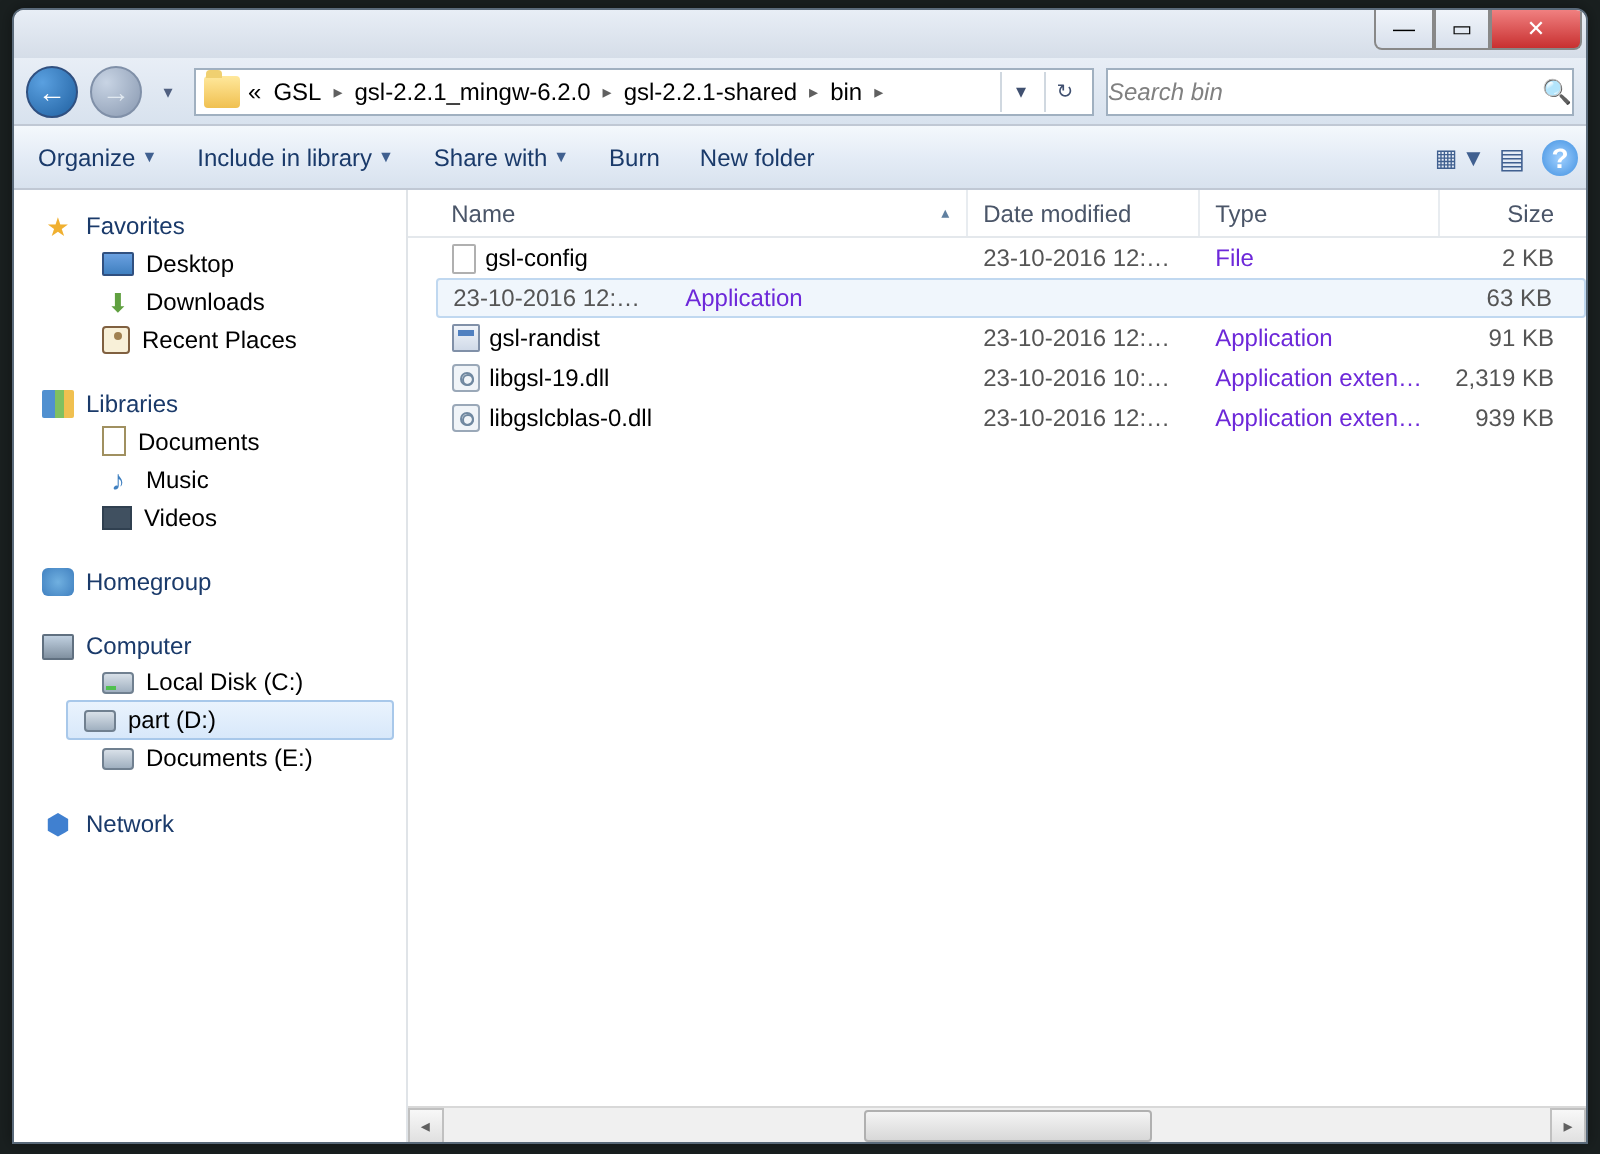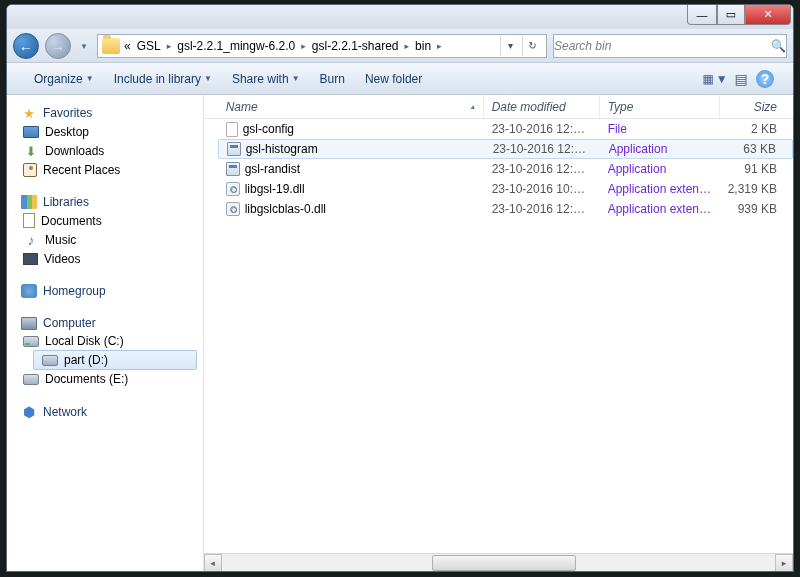--- a/index.html
+++ b/index.html
@@ -16,50 +16,50 @@
 .navbtn.fwd { background: radial-gradient(circle at 30% 30%, #c8d4e4, #8898b0); border-color: #8090a8; color: #e0e8f0; }
 .navdrop { width: 14px; height: 18px; display: flex; align-items: center; justify-content: center; color: #506080; font-size: 9px; }
 .addrbar { flex: 1; height: 24px; background: #fff; border: 1px solid #a0b0c0; display: flex; align-items: center; padding: 0 4px; gap: 2px; }
 .foldericon { width: 18px; height: 16px; background: linear-gradient(#ffe89c, #f0c050); border-radius: 2px; position: relative; }
 .foldericon::before { content: ''; position: absolute; top: -3px; left: 1px; width: 8px; height: 4px; background: #f0d070; border-radius: 2px 2px 0 0; }
 .crumb { color: #000; padding: 0 2px; }
 .crumbsep { color: #606060; font-size: 9px; padding: 0 2px; }
 .addrbtn { width: 20px; height: 20px; display: flex; align-items: center; justify-content: center; color: #405070; font-size: 10px; border-left: 1px solid #d0d8e0; }
 .searchbox { width: 234px; height: 24px; background: #fff; border: 1px solid #a0b0c0; display: flex; align-items: center; padding: 0 0; color: #808080; font-style: italic; }
 .searchbox .mag { margin-left: auto; font-style: normal; color: #4060a0; }
-.toolbar { height: 32px; background: linear-gradient(#f4f8fc, #e4ecf6, #d8e2ee); border-bottom: 1px solid #c0c8d4; display: flex; align-items: center; padding: 0 19px; gap: 4px; }
+.toolbar { height: 32px; background: linear-gradient(#f4f8fc, #e4ecf6, #d8e2ee); border-bottom: 1px solid #c0c8d4; display: flex; align-items: center; padding: 0 4px; gap: 4px; }
 .tbtn { padding: 4px 8px; color: #1a3a6a; display: flex; align-items: center; gap: 3px; border-radius: 3px; }
 .tbtn .caret { font-size: 8px; color: #406090; }
 .tspacer { flex: 1; }
 .ticon { width: 22px; height: 22px; display: flex; align-items: center; justify-content: center; color: #406090; border-radius: 3px; font-size: 14px; }
 .content { flex: 1; display: flex; overflow: hidden; }
 .sidebar { width: 208px; background: #fff; border-right: 1px solid #e0e4e8; padding: 8px 0; overflow-y: auto; }
 .sgroup { margin-bottom: 14px; }
 .shead { display: flex; align-items: center; gap: 6px; padding: 2px 14px; color: #1a3a6a; font-weight: normal; }
-.sitem { display: flex; align-items: center; gap: 6px; padding: 2px 14px 2px 16px; color: #000; }
+.sitem { display: flex; align-items: center; gap: 6px; padding: 2px 14px 2px 44px; color: #000; }
 .sitem.sel { background: linear-gradient(#eaf3fd, #d8e8fa); border: 1px solid #a8c8ea; border-radius: 2px; margin: 0 6px 0 26px; padding: 2px 8px; }
 .ic { width: 16px; height: 16px; display: inline-flex; align-items: center; justify-content: center; font-size: 13px; }
 .ic.star { color: #f0b030; }
 .ic.desktop { width:16px; height:12px; background: linear-gradient(#6aa0e0,#4080c0); border:1px solid #305080; border-radius:1px; }
 .ic.dl { color: #60a040; }
 .ic.recent { width:14px; height:14px; border:1px solid #806040; border-radius:2px; background:#f8f0d8; position:relative; }
 .ic.recent::after { content:''; position:absolute; right:3px; top:2px; width:4px; height:4px; border-radius:50%; background:#a08050; }
 .ic.lib { width:16px; height:14px; background: linear-gradient(90deg,#5090d0 40%,#80c060 40% 70%,#f0c050 70%); border-radius:1px; }
 .ic.doc { width:12px; height:15px; background:#fff; border:1px solid #a09060; position:relative; }
 .ic.music { color:#4080c0; font-size:14px; }
 .ic.pic { width:15px; height:12px; background: linear-gradient(#a0d0f0 60%,#80c060 60%); border:1px solid #708090; }
 .ic.vid { width:15px; height:12px; background: #405060; border:1px solid #304050; position:relative; }
 .ic.hg { width:16px; height:14px; background: radial-gradient(circle,#70b0e0,#4080c0); border-radius:3px; }
 .ic.comp { width:16px; height:13px; background:linear-gradient(#c0d0e0,#8090a0); border:1px solid #607080; border-radius:1px; }
 .ic.drive { width:16px; height:11px; background:linear-gradient(#d8e0e8,#a0b0c0); border:1px solid #708090; border-radius:2px; position:relative; }
 .ic.drive.c::after { content:''; position:absolute; bottom:1px; left:1px; width:5px; height:2px; background:#50c050; }
 .ic.net { color:#4080d0; font-size:14px; }
 .filepane { flex: 1; display: flex; flex-direction: column; background: #fff; }
 .colheads { height: 24px; display: flex; border-bottom: 1px solid #e4e8ec; color: #4a5568; padding-left: 14px; }
-.ch { padding: 4px 8px; border-right: 1px solid #e8ecf0; display: flex; align-items: center; gap: 6px; font-style: italic; }
+.ch { padding: 4px 8px; border-right: 1px solid #e8ecf0; display: flex; align-items: center; gap: 6px; }
 .ch.name { width: 266px; }
 .ch.date { width: 116px; }
 .ch.type { width: 120px; }
 .ch.size { flex: 1; justify-content: flex-end; padding-right: 16px; border-right: none; }
 .sortarrow { font-size: 8px; color: #6080a0; margin-left: auto; }
 .filelist { flex: 1; overflow: auto; padding-left: 14px; }
 .frow { display: flex; height: 20px; align-items: center; }
 .frow.sel { background: #f0f6fc; border: 1px solid #c0d8f0; border-radius: 2px; }
 .fc { padding: 0 8px; white-space: nowrap; overflow: hidden; text-overflow: ellipsis; }
 .fc.name { width: 266px; display: flex; align-items: flex-start; gap: 5px; }
@@ -227,24 +227,20 @@
         <div class="frow">
           <div class="fc name">
               <span class="fic file"></span>
               <span>gsl-config</span>
             </div>
           <div class="fc date">23-10-2016 12:28 ...</div>
             <div class="fc type">File</div>
             <div class="fc size">2 KB</div>
         </div>
         <div class="frow sel">
-          <div class="fc name">
-              <span class="fic app"></span>
-              <span>gsl-histogram</span>
-            </div>
           <div class="fc date">23-10-2016 12:28 ...</div>
             <div class="fc type">Application</div>
             <div class="fc size">63 KB</div>
         </div>
         <div class="frow">
           <div class="fc name">
               <span class="fic app"></span>
               <span>gsl-randist</span>
             </div>
           <div class="fc date">23-10-2016 12:28 ...</div>

